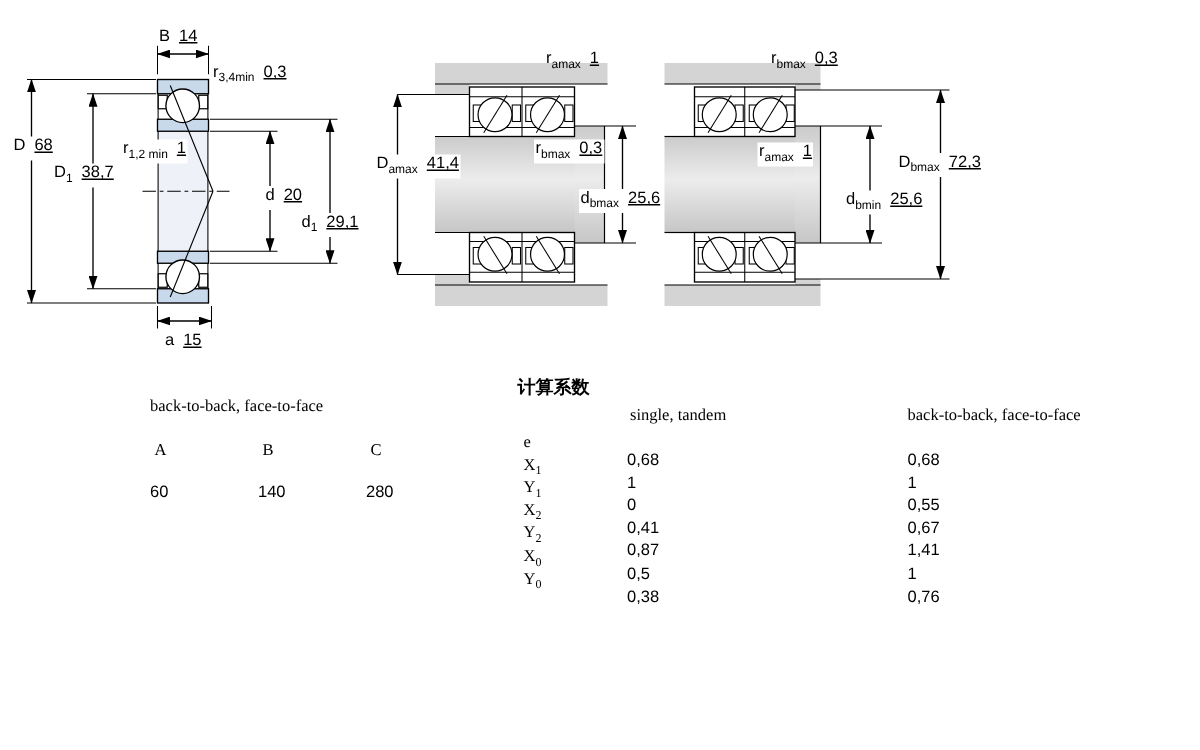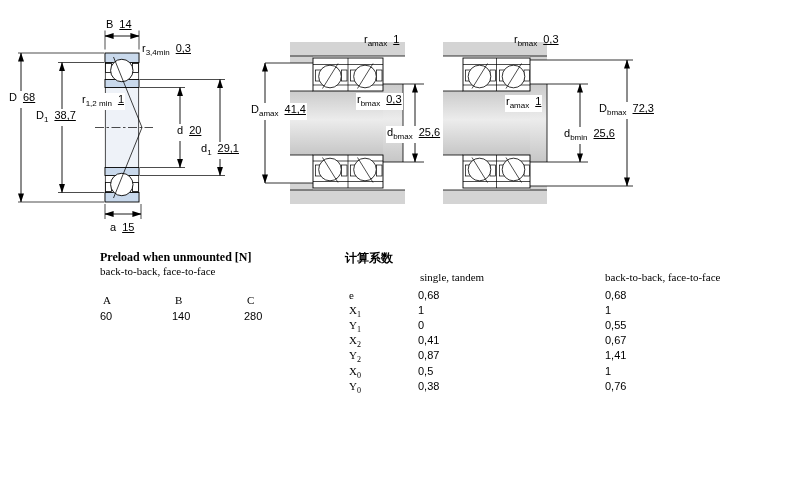--- a/index.html
+++ b/index.html
@@ -6,21 +6,21 @@
   .page{position:relative;width:800px;height:500px;background:#ffffff;overflow:hidden;
         font-family:"Liberation Sans",sans-serif;color:#000;}
   .drawing{position:absolute;left:0;top:0;}
   .dim{position:absolute;font:11px "Liberation Sans",sans-serif;line-height:13px;white-space:nowrap;}
   .dim sub{font-size:8px;}
   .dim .dv{margin-left:6px;text-decoration:underline;}
   .bg{background:#fff;padding:0 1px;}
   .tt{position:absolute;font:bold 12px "Liberation Serif",serif;white-space:nowrap;}
   .ts{position:absolute;font:11px "Liberation Serif",serif;white-space:nowrap;}
   .th{position:absolute;font:11px "Liberation Serif",serif;white-space:nowrap;}
-  .tv{position:absolute;font:11px "Liberation Sans",sans-serif;white-space:nowrap;}
+  .tv{position:absolute;font:11px "Liberation Sans",sans-serif;white-space:nowrap;margin-top:12px;}
   .fl{position:absolute;font:11px "Liberation Serif",serif;white-space:nowrap;}
   .fl sub{font-size:8px;}
 </style>
 </head>
 <body>
 
 <div class="page">
 
   <svg class="drawing" width="800" height="245" viewBox="0 0 800 245">
     <defs>
@@ -194,21 +194,20 @@
   <div class="dim" style="left:364px;top:33px"><span>r</span><sub>amax</sub><span class="dv">1</span></div>
   <div class="dim bg" style="left:250px;top:103px"><span>D</span><sub>amax</sub><span class="dv">41,4</span></div>
   <div class="dim bg" style="left:356px;top:93px"><span>r</span><sub>bmax</sub><span class="dv">0,3</span></div>
   <div class="dim bg" style="left:386px;top:126px"><span>d</span><sub>bmax</sub><span class="dv">25,6</span></div>
 
   <div class="dim" style="left:514px;top:33px"><span>r</span><sub>bmax</sub><span class="dv">0,3</span></div>
   <div class="dim bg" style="left:505px;top:95px"><span>r</span><sub>amax</sub><span class="dv">1</span></div>
   <div class="dim bg" style="left:598px;top:102px"><span>D</span><sub>bmax</sub><span class="dv">72,3</span></div>
   <div class="dim bg" style="left:563px;top:127px"><span>d</span><sub>bmin</sub><span class="dv">25,6</span></div>
 
-  <div class="tt" style="left:100px;top:250px">Preload when unmounted [N]</div>
   <div class="ts" style="left:100px;top:265px">back-to-back, face-to-face</div>
   <span class="th" style="left:103px;top:294px">A</span>
   <span class="th" style="left:175px;top:294px">B</span>
   <span class="th" style="left:247px;top:294px">C</span>
   <span class="tv" style="left:100px;top:310px">60</span>
   <span class="tv" style="left:172px;top:310px">140</span>
   <span class="tv" style="left:244px;top:310px">280</span>
 
   <div class="tt" style="left:345px;top:250px;font-family:Liberation Mono, monospace">计算系数</div>
   <div class="th" style="left:420px;top:271px">single, tandem</div>

